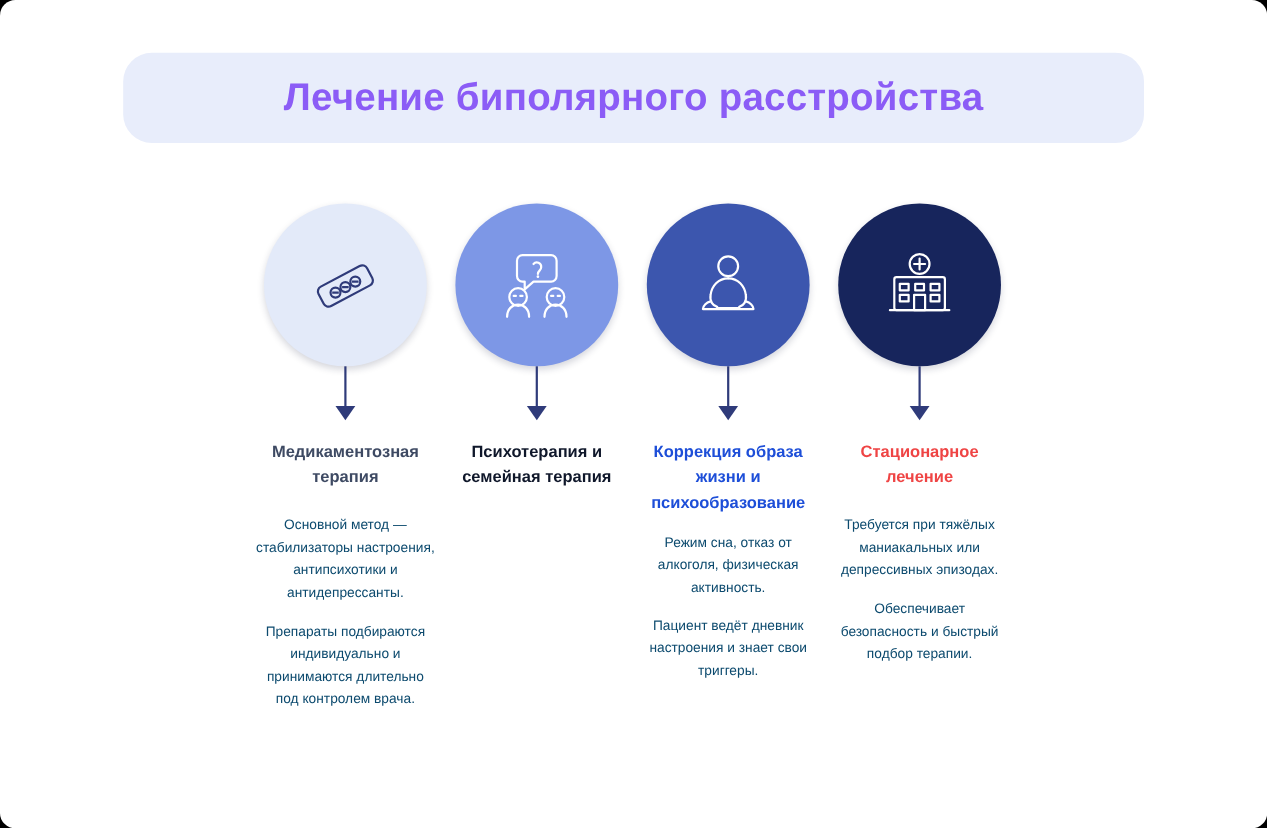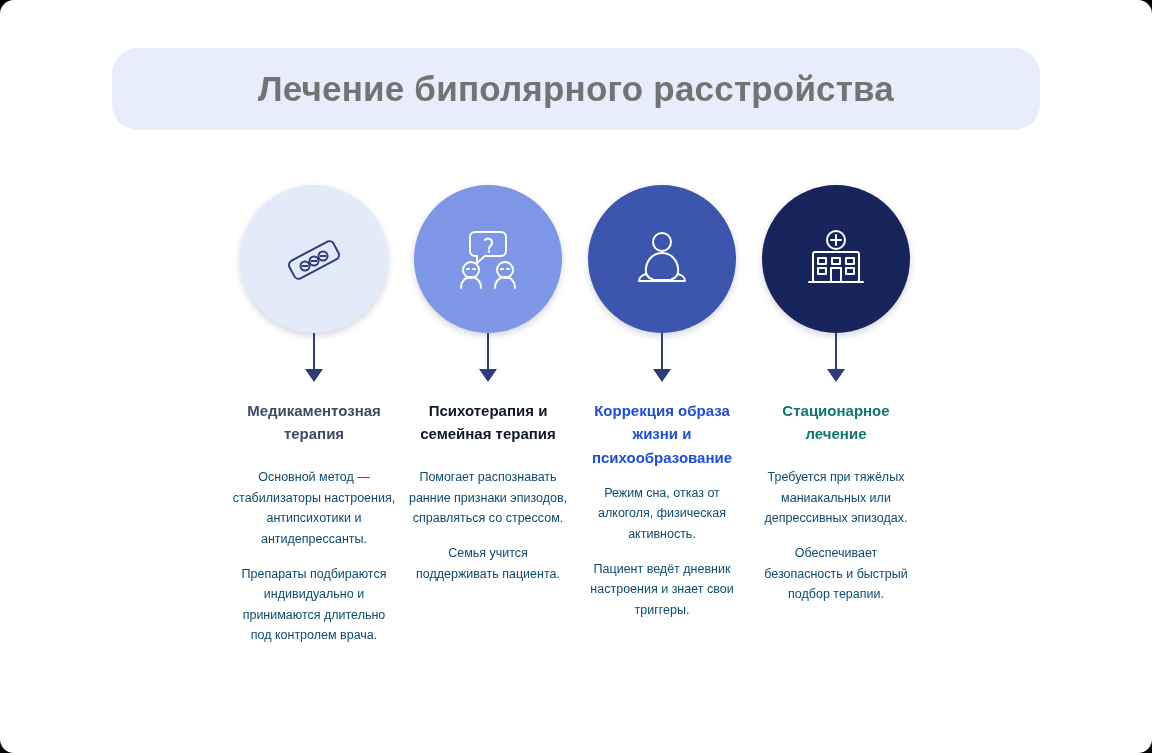--- a/index.html
+++ b/index.html
@@ -30,21 +30,21 @@
     height: 82px;
     background: #e8edfb;
     border-radius: 26px;
     display: flex;
     align-items: center;
     justify-content: center;
   }
   .title-text {
     font-size: 35px;
     font-weight: bold;
-    color: #737373;
+    color: #8b5cf6;
     letter-spacing: 0.2px;
     text-align: center;
     white-space: nowrap;
   }
   
   .columns {
     position: absolute;
     left: 232px;
     top: 185px;
     width: 696px;
@@ -170,24 +170,20 @@
             <path d="M46 66 c0 -7 4.5 -11 10 -11 s10 4 10 11"></path>
             <path d="M52 47 h2 M58 47 h2"></path>
           </svg>
         </span>
       </div>
       <div class="connector">
         <span class="stem"></span>
         <span class="arrow"></span>
       </div>
       <div class="col-heading" style="color:#0f172a;">Психотерапия и семейная терапия</div>
-      <div class="col-body">
-        <p>Помогает распознавать ранние признаки эпизодов, справляться со стрессом.</p>
-        <p>Семья учится поддерживать пациента.</p>
-      </div>
     </div>
 
     <div class="col">
       <div class="circle" style="background:#3c56ae;">
         <span>
           <svg width="74" height="74" viewBox="0 0 74 74" fill="none" stroke="#ffffff" stroke-width="2" stroke-linecap="round" stroke-linejoin="round">
             <circle cx="37" cy="20" r="9"></circle>
             <path d="M37 31 c-9 0 -15 7 -16 15 c-1 6 2 10 6 11"></path>
             <path d="M37 31 c9 0 15 7 16 15 c1 6 -2 10 -6 11"></path>
             <path d="M21 52 c-4 1 -7 4 -7 7 h46 c0 -3 -3 -6 -7 -7"></path>
@@ -220,21 +216,21 @@
             <rect x="47" y="46" width="8" height="6"></rect>
             <rect x="32" y="46" width="10" height="14"></rect>
             <path d="M10 60 h54"></path>
           </svg>
         </span>
       </div>
       <div class="connector">
         <span class="stem"></span>
         <span class="arrow"></span>
       </div>
-      <div class="col-heading" style="color:#0f766e;">Стационарное лечение</div>
+      <div class="col-heading" style="color:#ef4444;">Стационарное лечение</div>
       <div class="col-body">
         <p>Требуется при тяжёлых маниакальных или депрессивных эпизодах.</p>
         <p>Обеспечивает безопасность и быстрый подбор терапии.</p>
       </div>
     </div>
 
   </div>
 </div>
 
 </body></html>

